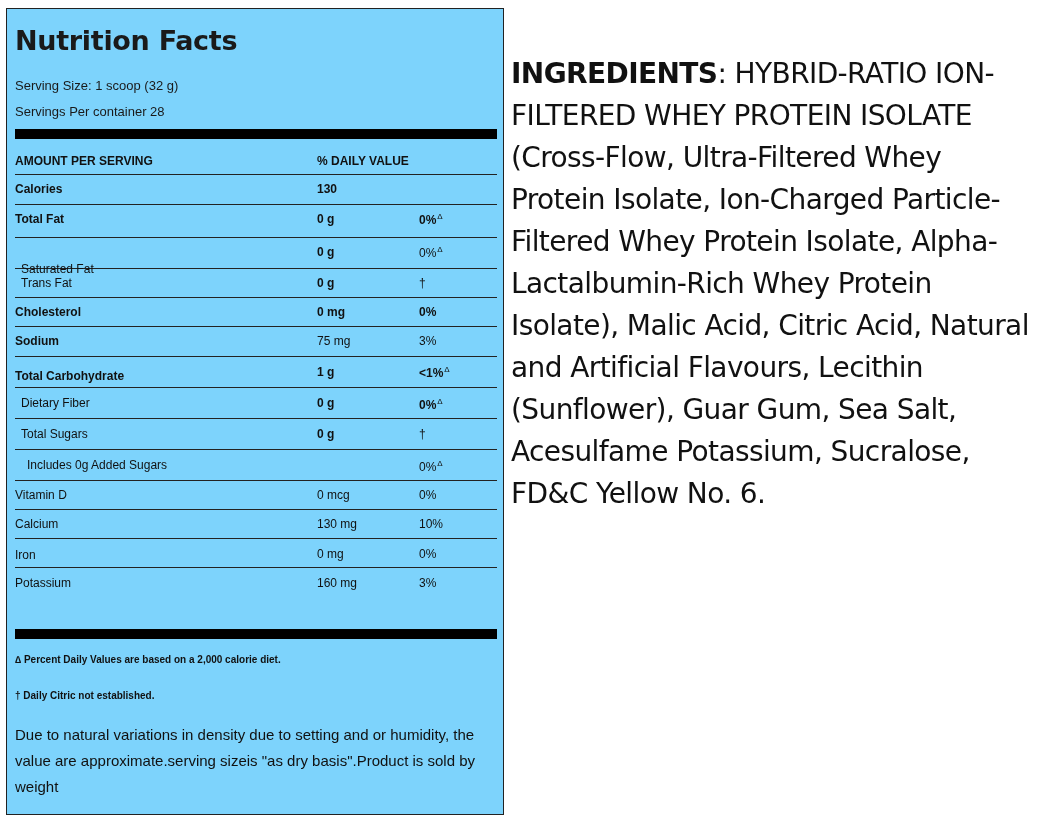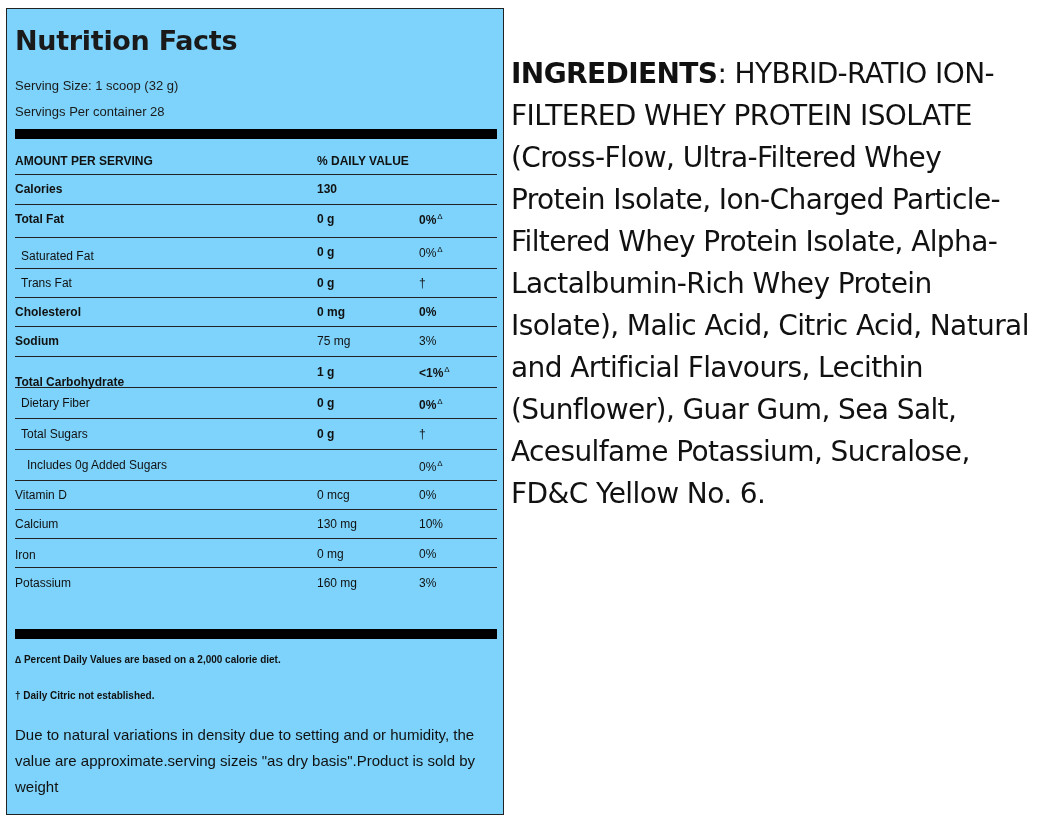--- a/index.html
+++ b/index.html
@@ -69,21 +69,21 @@
       <span class="c2" style="top:7px">130</span>
     </div>
 
     <div class="row bold" style="height:33px">
       <span class="c1" style="top:7px">Total Fat</span>
       <span class="c2" style="top:7px">0 g</span>
       <span class="c3 b" style="top:7px"><span>0%</span><sup class="tri">Δ</sup></span>
     </div>
 
     <div class="row" style="height:31px">
-      <span class="c1 ind1" style="top:11px">Saturated Fat</span>
+      <span class="c1 ind1" style="top:24px">Saturated Fat</span>
       <span class="c2 b" style="top:7px">0 g</span>
       <span class="c3" style="top:7px"><span>0%</span><sup class="tri">Δ</sup></span>
     </div>
 
     <div class="row" style="height:29px">
       <span class="c1 ind1" style="top:7px">Trans Fat</span>
       <span class="c2 b" style="top:7px">0 g</span>
       <span class="c3" style="top:7px">†</span>
     </div>
 
@@ -93,21 +93,21 @@
       <span class="c3 b" style="top:7px">0%</span>
     </div>
 
     <div class="row" style="height:30px">
       <span class="c1 b" style="top:7px">Sodium</span>
       <span class="c2" style="top:7px">75 mg</span>
       <span class="c3" style="top:7px">3%</span>
     </div>
 
     <div class="row bold" style="height:31px">
-      <span class="c1" style="top:18px">Total Carbohydrate</span>
+      <span class="c1" style="top:12px">Total Carbohydrate</span>
       <span class="c2" style="top:8px">1 g</span>
       <span class="c3 b" style="top:8px"><span>&lt;1%</span><sup class="tri">Δ</sup></span>
     </div>
 
     <div class="row" style="height:31px">
       <span class="c1 ind1" style="top:8px">Dietary Fiber</span>
       <span class="c2 b" style="top:8px">0 g</span>
       <span class="c3 b" style="top:9px"><span>0%</span><sup class="tri">Δ</sup></span>
     </div>
 

